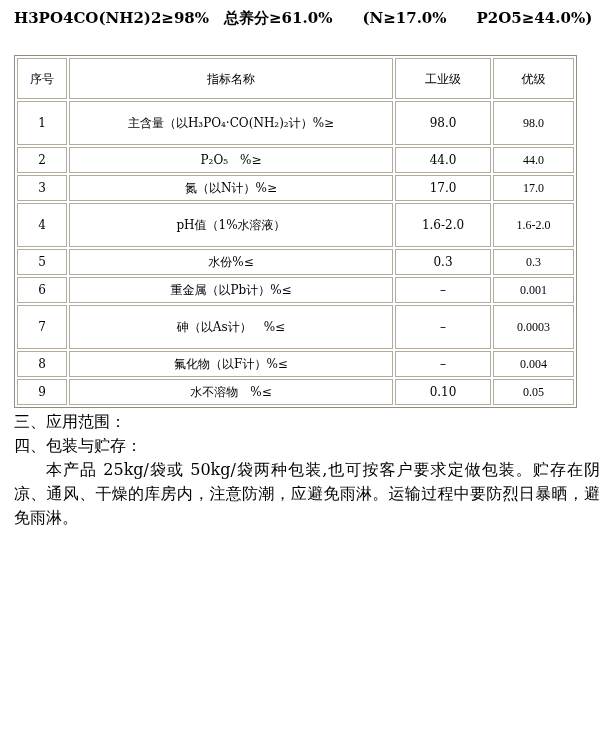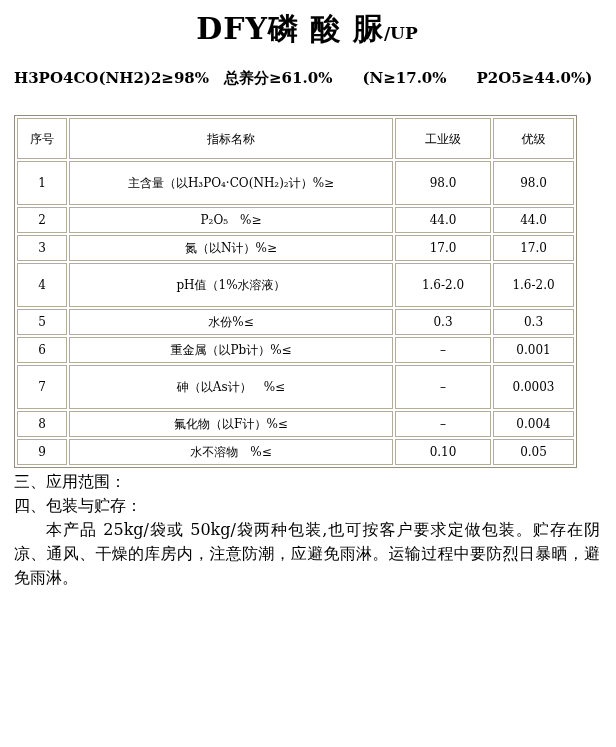--- a/index.html
+++ b/index.html
@@ -34,30 +34,27 @@
     text-align: center; vertical-align: middle;
     font-weight: normal; font-size: 12px; padding: 0 2px;
     overflow: hidden; white-space: nowrap;
   }
   thead tr { height: 41px; }
   tr.tall { height: 44px; }
   tr.short { height: 22px; }
   .col0 { width: 44px; }
   .col1 { width: 318px; margin-top: 14px; }
   .col2 { width: 90px; }
-  .col3 { width: 75px; }
+  .col3 { width: 75px; font-family: Liberation Serif, serif; }
 </style>
 </head>
 <body>
 
 <div class="page">
 
-  <div class="title">
-    <span>DFY磷 酸 脲</span><span class="title-suffix">/UP</span>
-  </div>
 
   <div class="formula">H3PO4CO(NH2)2≥98%　总养分≥61.0%　　(N≥17.0%　　P2O5≥44.0%)</div>
 
 
 
   <table class="spec">
     <thead>
       <tr id="spec-head">
           <th class="col0">序号</th>
           <th class="col1">指标名称</th>

